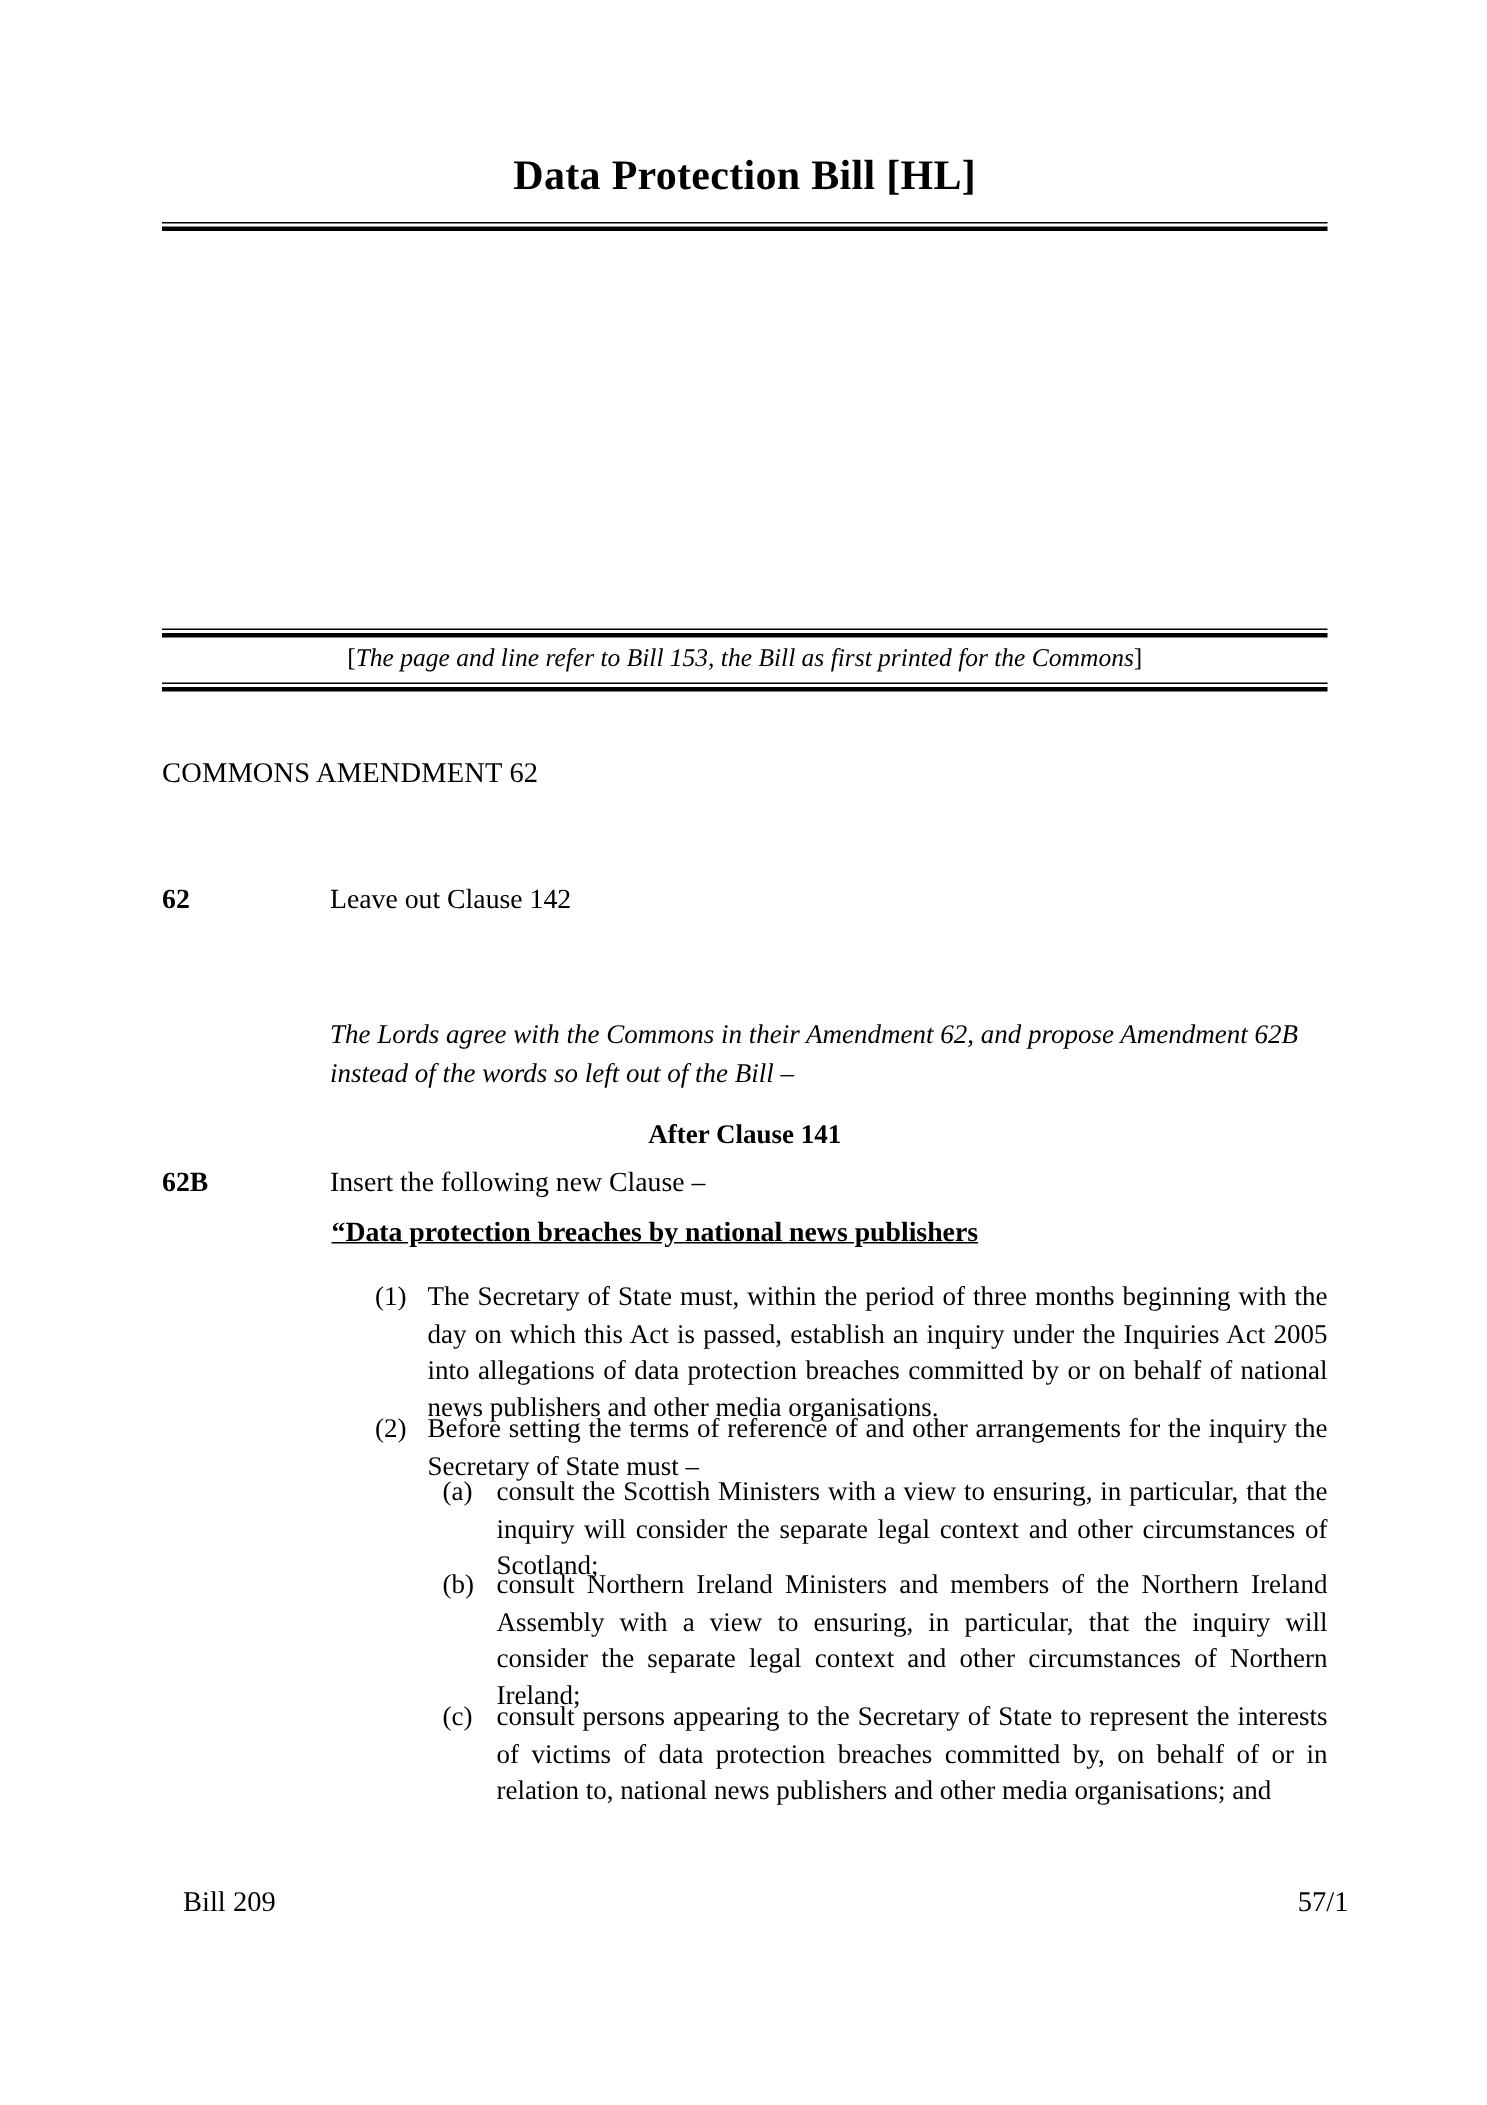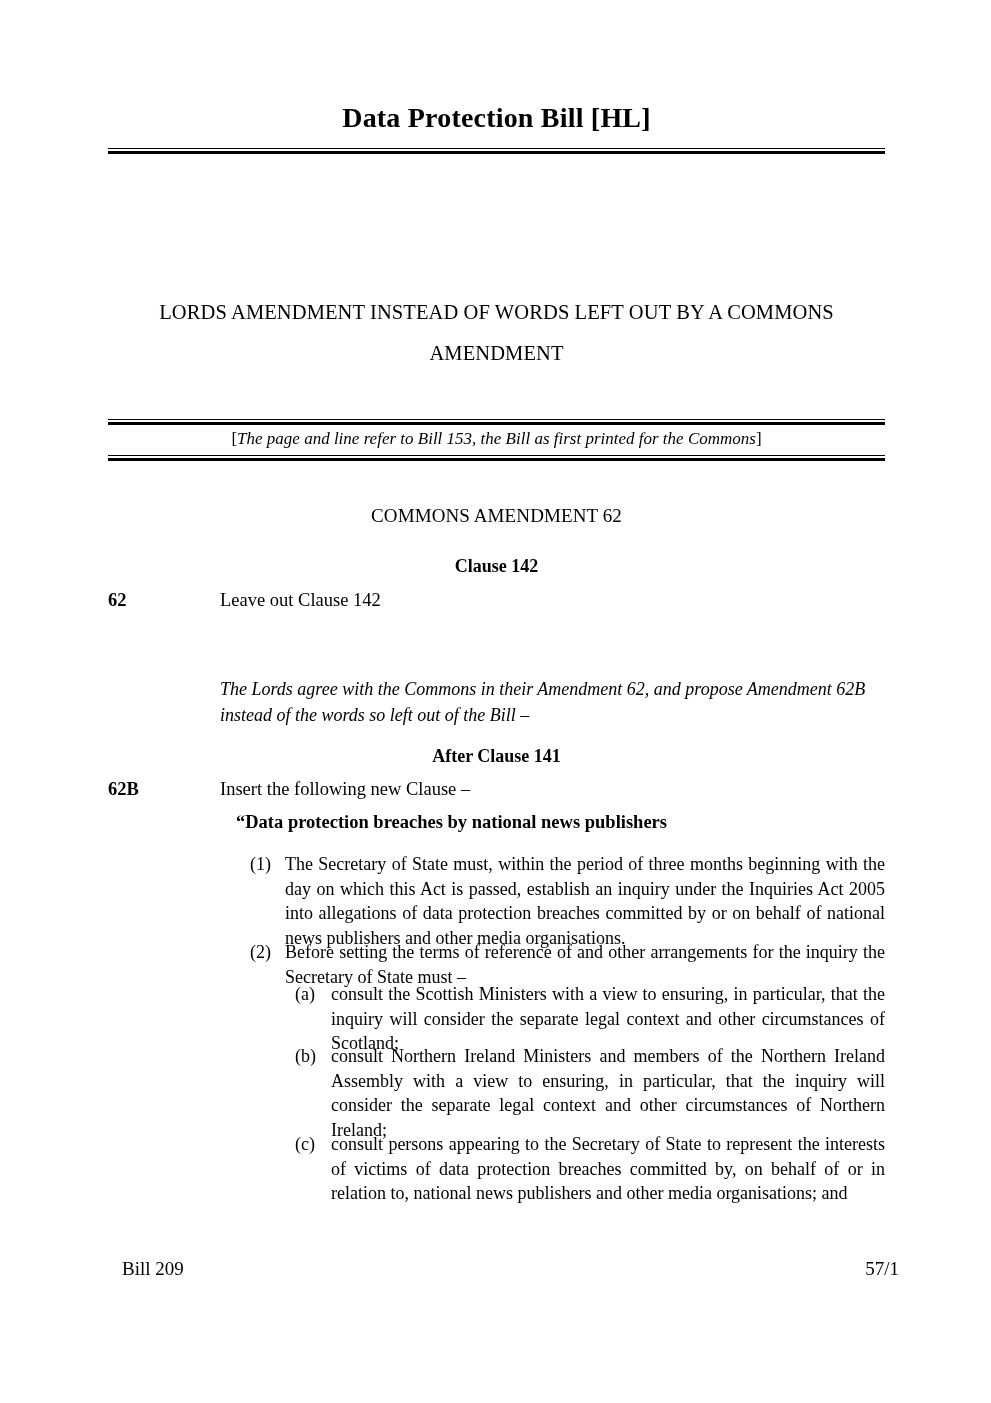--- a/index.html
+++ b/index.html
@@ -72,21 +72,20 @@
     font-size: 17px;
     font-style: italic;
   }
   .note .brk {
     font-style: normal;
   }
 
   
   .amend-head {
     top: 505px;
-    text-align: center;
     font-size: 19px;
     letter-spacing: 0.1px;
   }
   .clause-head {
     top: 556px;
     text-align: center;
     font-size: 18px;
     font-weight: bold;
   }
   .clause-head-2 {
@@ -205,58 +204,56 @@
 <div class="page">
 
   <div class="col doc-title">Data Protection Bill [HL]</div>
 
   <div class="rule-group" style="top:148px;">
     <div class="rule-thin"></div>
     <div class="rule-gap"></div>
     <div class="rule-thick"></div>
   </div>
 
-  <div class="col head-caps">LORDS AMENDMENT INSTEAD OF WORDS LEFT OUT BY A COMMONS AMENDMENT</div>
 
   <div class="rule-group" style="top:419px;">
     <div class="rule-thin"></div>
     <div class="rule-gap"></div>
     <div class="rule-thick"></div>
   </div>
 
   <div class="col note">
     <span class="brk">[</span><span>The page and line refer to Bill 153, the Bill as first printed for the Commons</span><span class="brk">]</span>
   </div>
 
   <div class="rule-group" style="top:455px;">
     <div class="rule-thin"></div>
     <div class="rule-gap"></div>
     <div class="rule-thick"></div>
   </div>
 
   <div class="col amend-head">COMMONS AMENDMENT 62</div>
 
-  <div class="col clause-head">Clause 142</div>
 
   <div class="amend-row row-62">
     <span class="marker">62</span>
     <div class="body">Leave out Clause 142</div>
   </div>
 
 
   <div class="col ital-para" style="left:220px;width:665px;">The Lords agree with the Commons in their Amendment 62, and propose Amendment 62B instead of the words so left out of the Bill –</div>
 
   <div class="col clause-head-2">After Clause 141</div>
 
   <div class="amend-row row-62b">
     <span class="marker">62B</span>
     <div class="body">Insert the following new Clause –</div>
   </div>
 
-  <div class="col new-clause-title" style="left:236px;width:665px;">“Data protection breaches by national news publishers</div>
+  <div class="col new-clause-title" style="left:221px;width:665px;text-decoration:underline;">“Data protection breaches by national news publishers</div>
 
   <div class="subs subs-1">
     <span class="num">(1)</span>
     <div class="txt">The Secretary of State must, within the period of three months beginning with the day on which this Act is passed, establish an inquiry under the Inquiries Act 2005 into allegations of data protection breaches committed by or on behalf of national news publishers and other media organisations.</div>
   </div>
 
   <div class="subs subs-2">
     <span class="num">(2)</span>
     <div class="txt">Before setting the terms of reference of and other arrangements for the inquiry the Secretary of State must –</div>
   </div>

